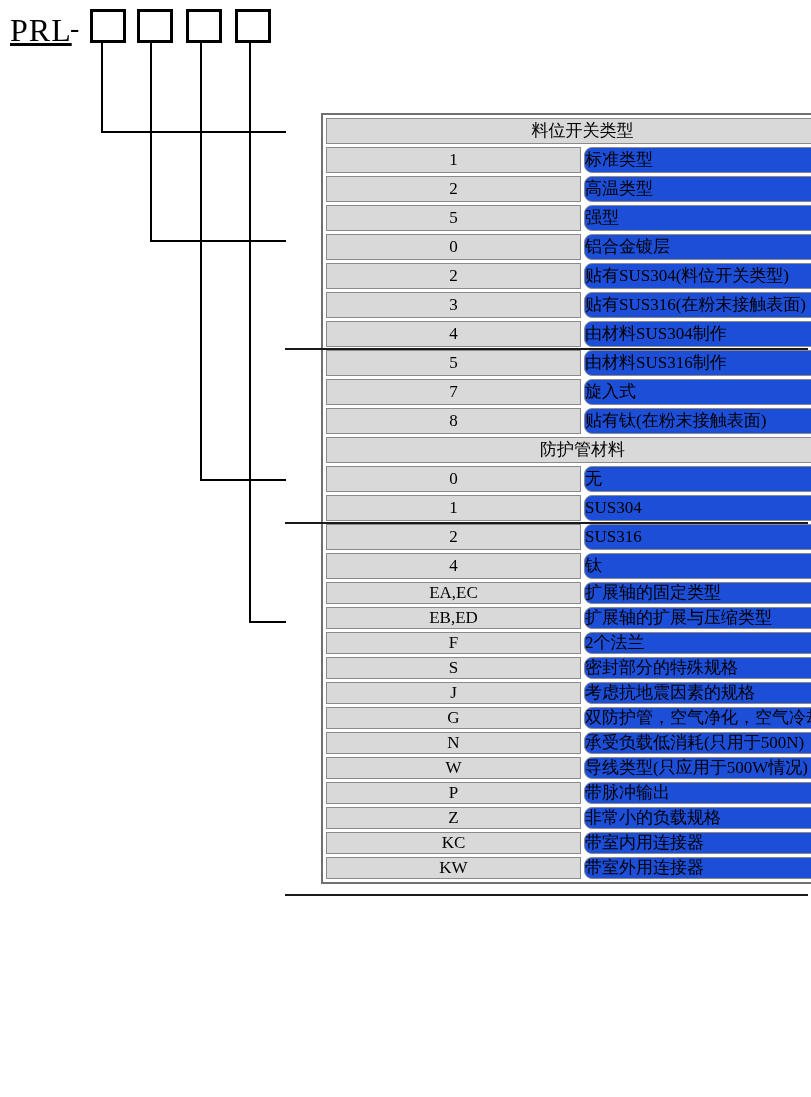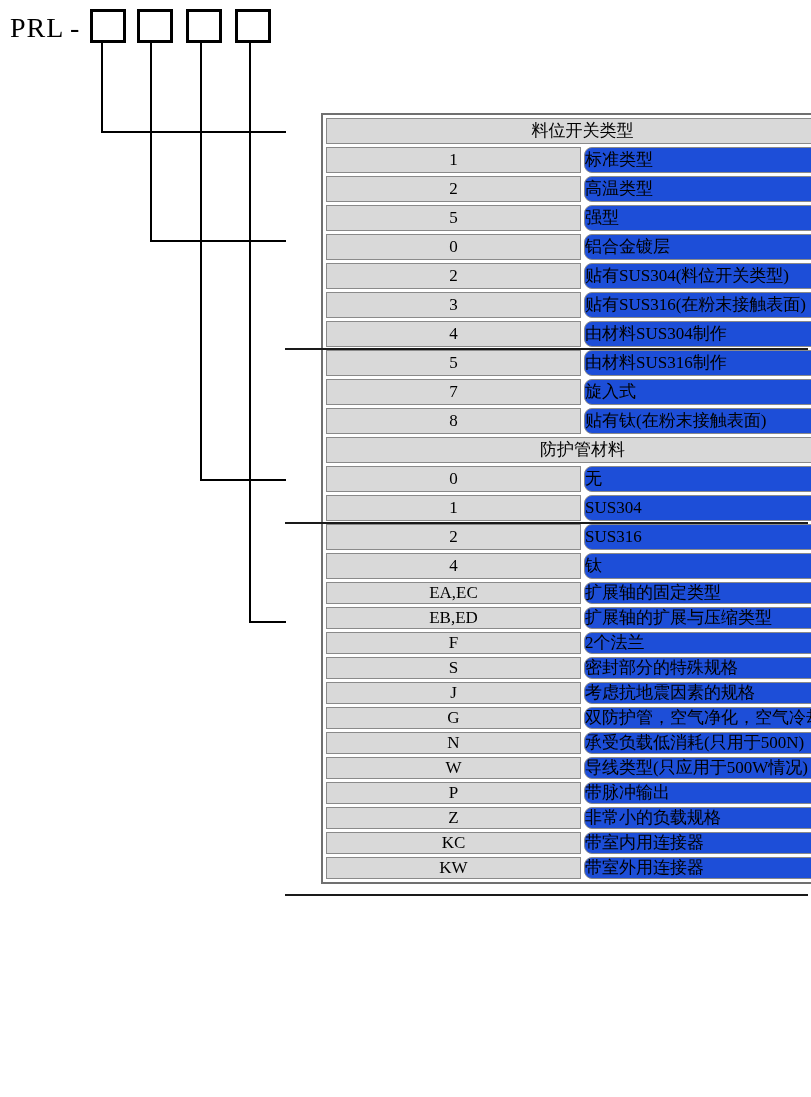--- a/index.html
+++ b/index.html
@@ -10,22 +10,23 @@
     height: 1097px;
     background: #ffffff;
     font-family: "Liberation Serif", "DejaVu Serif", serif;
     color: #000000;
     overflow: hidden;
   }
   .model-prefix {
     position: absolute;
     left: 10px;
     top: 12px;
-    font-size: 28px;
+    font-size: 32px;
     letter-spacing: 1px;
+    text-decoration: underline;
   }
   .model-sep {
     position: absolute;
     left: 70px;
     top: 12px;
     font-size: 28px;
   }
   .digit-box {
     position: absolute;
     top: 9px;

